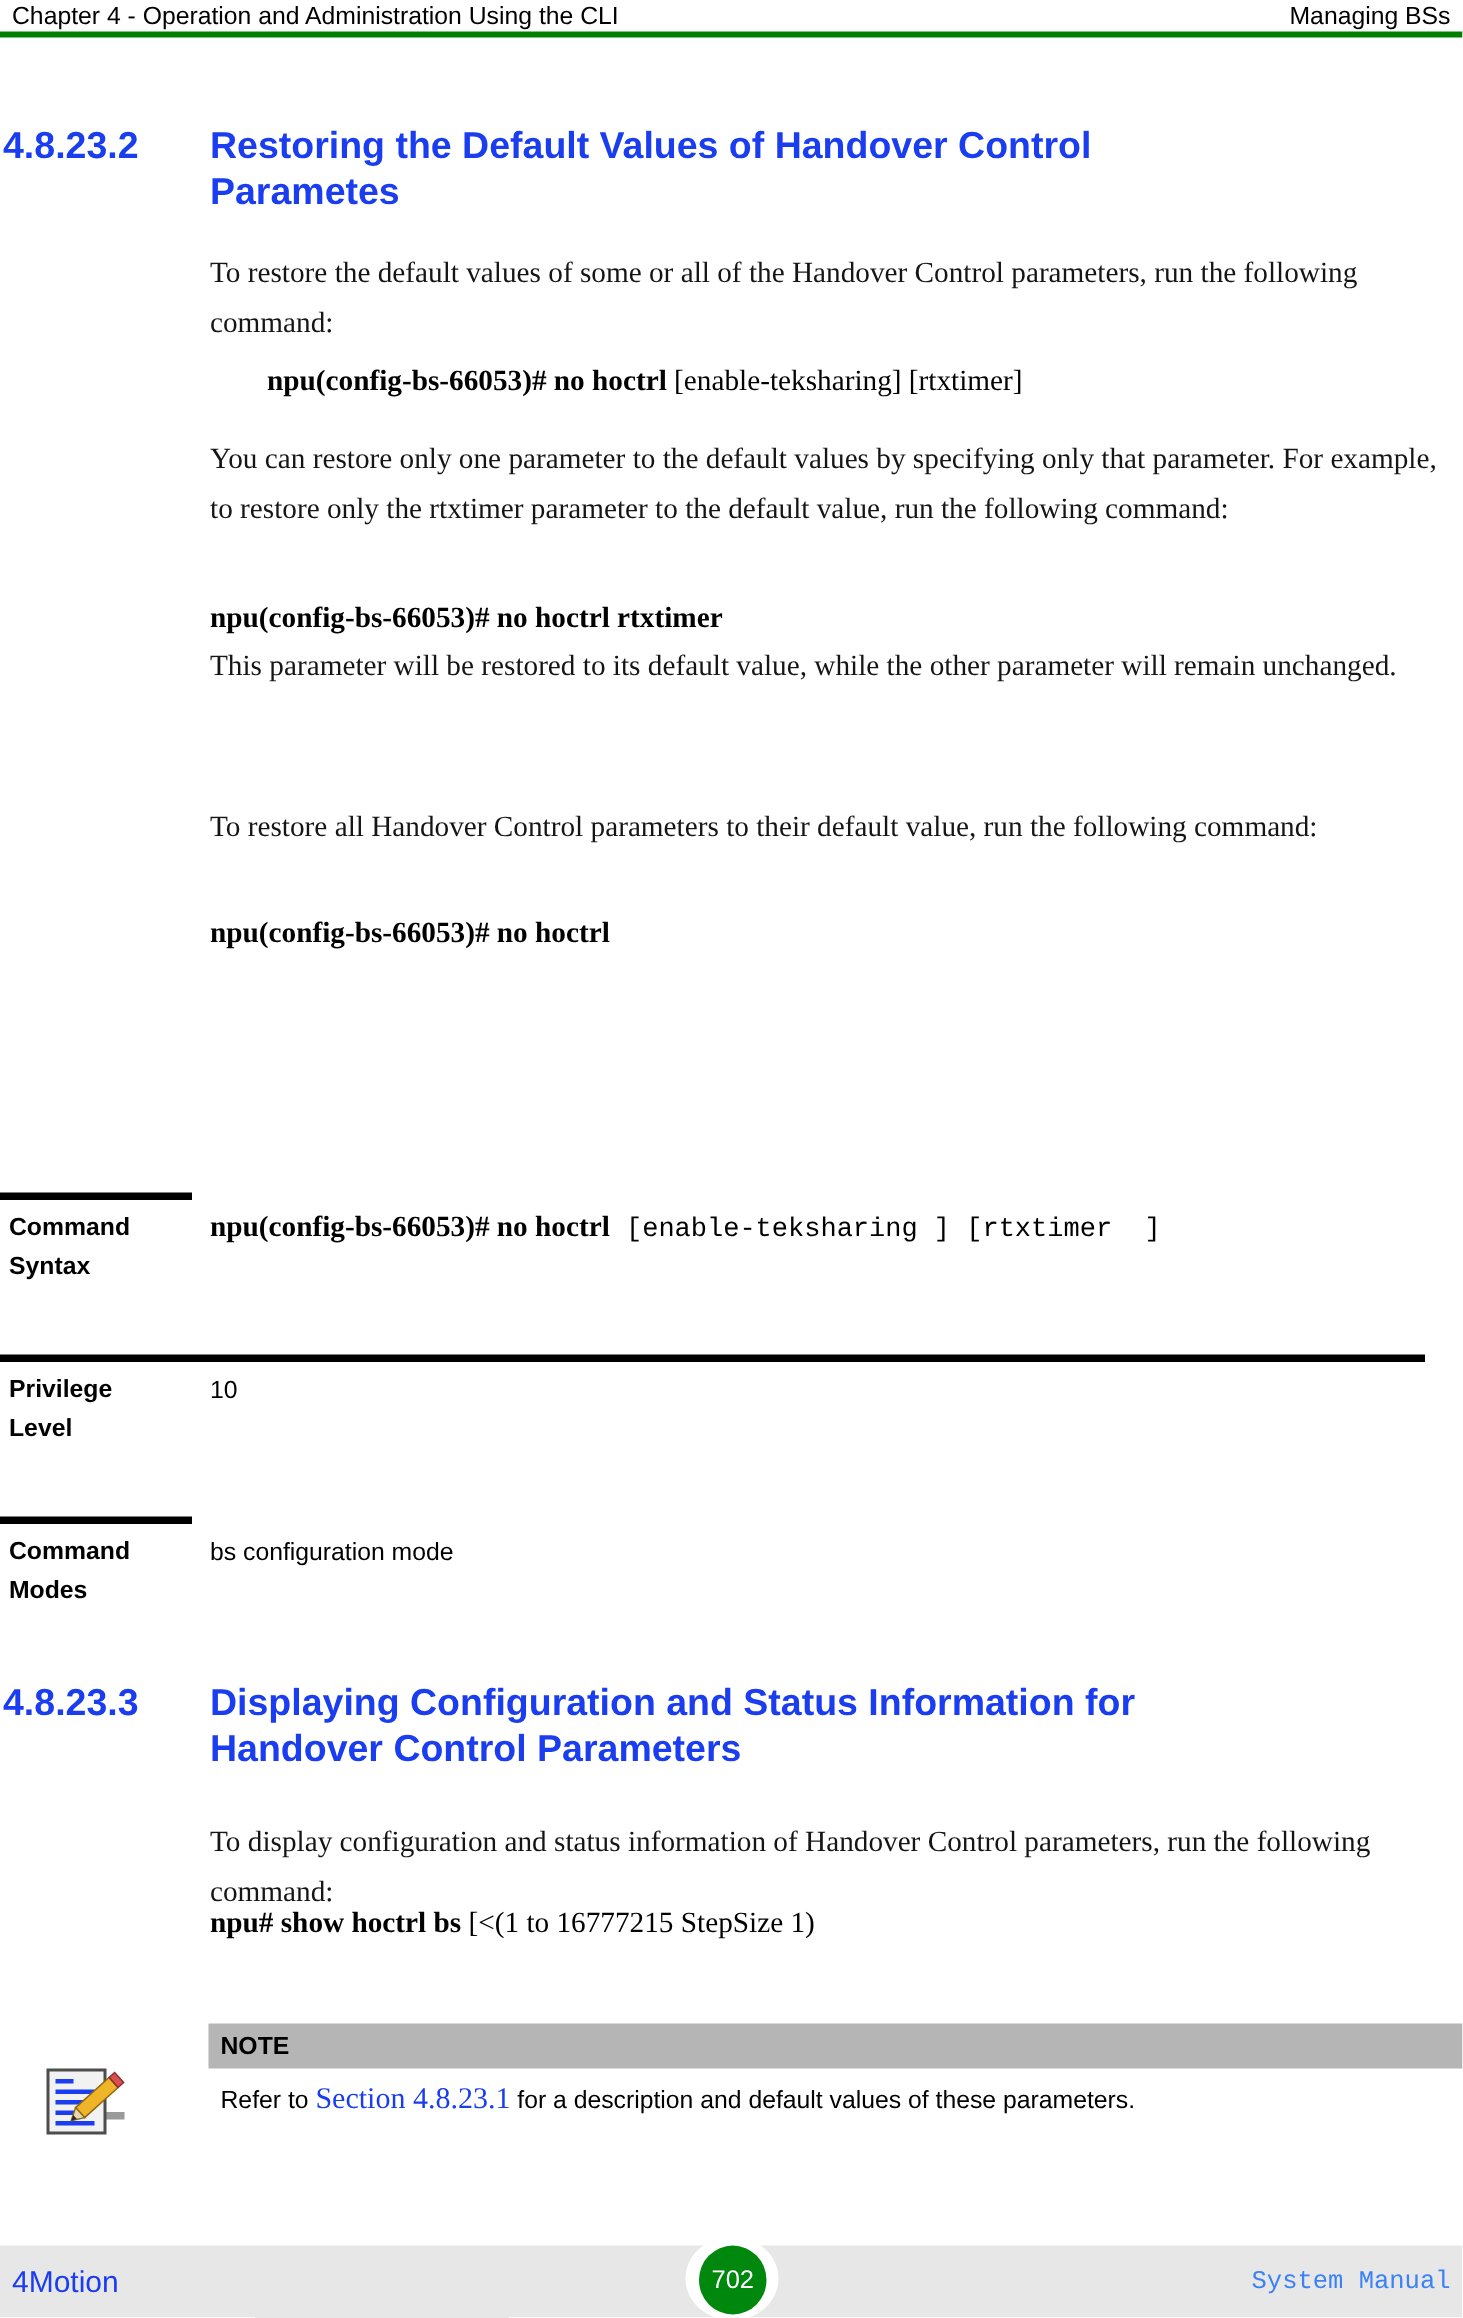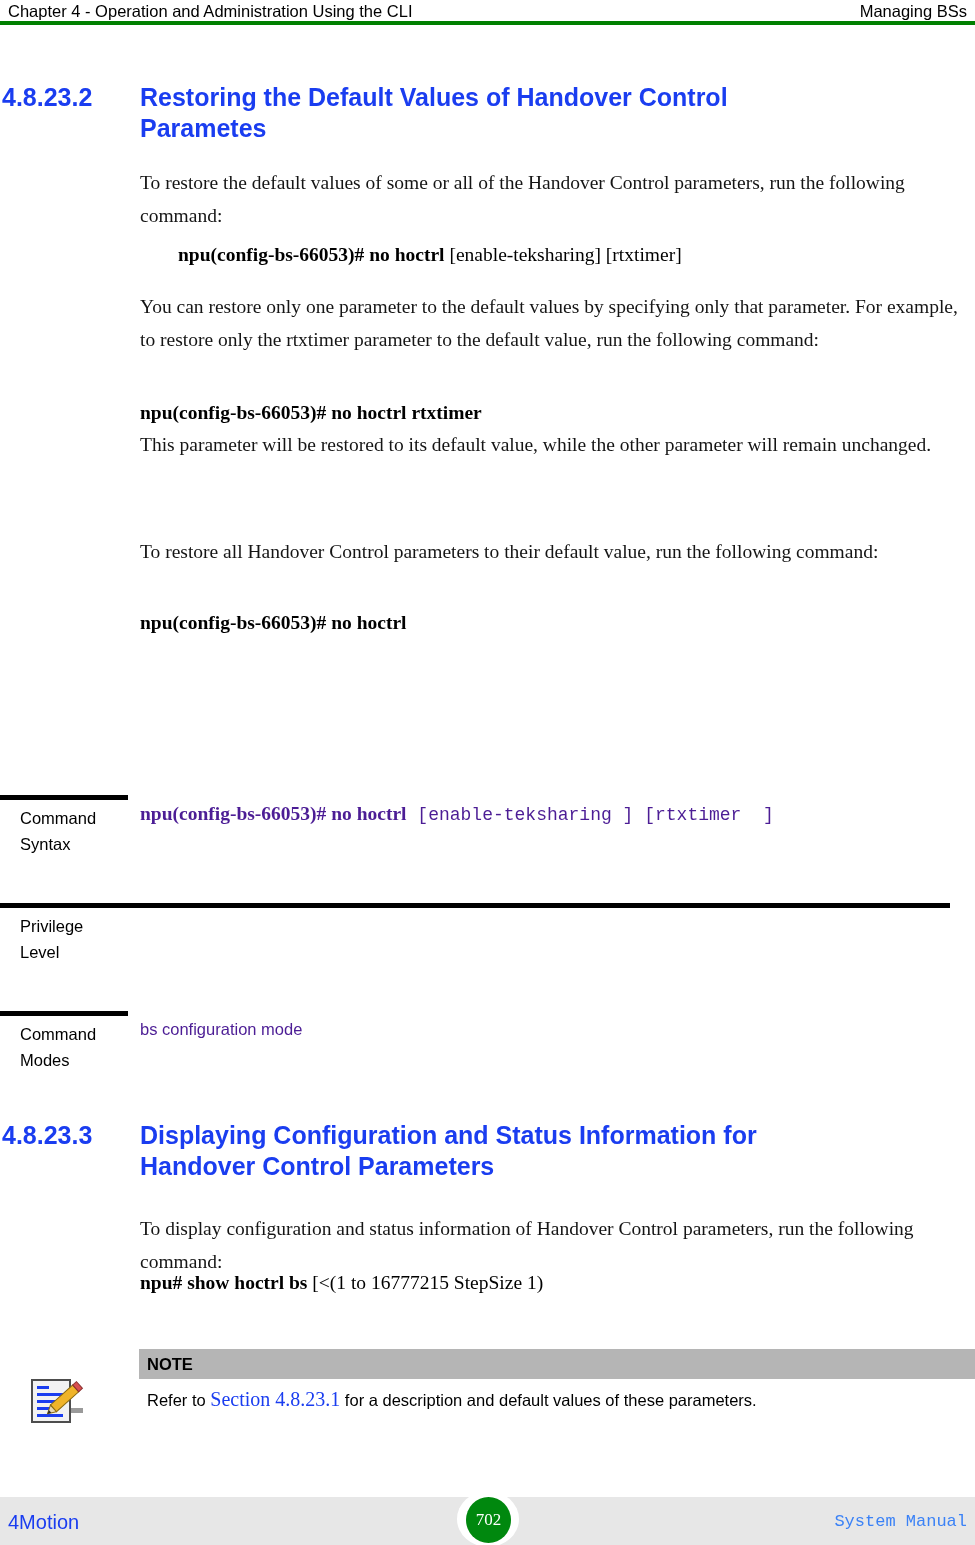--- a/index.html
+++ b/index.html
@@ -168,34 +168,34 @@
     height: 5px;
     background: #000000;
   }
   .cmd-row-inner {
     display: flex;
     align-items: flex-start;
   }
   .cmd-label {
     flex: 0 0 140px;
     width: 140px;
-    padding-left: 20px;
-    box-sizing: border-box;
-    font-family: "Liberation Sans", sans-serif;
-    font-weight: normal;
+    padding-left: 6px;
+    box-sizing: border-box;
+    font-family: "Liberation Sans", sans-serif;
+    font-weight: bold;
     font-size: 16.5px;
     line-height: 26px;
     color: #000000;
   }
   .cmd-value {
     flex: 1 1 auto;
     font-family: "Liberation Sans", sans-serif;
     font-size: 16.5px;
-    line-height: 17px;
-    color: #4c1d95;
+    line-height: 28px;
+    color: #000000;
   }
   .cmd-value .syntax-bold {
     font-family: "Liberation Serif", serif;
     font-weight: bold;
     font-size: 19.5px;
   }
   .cmd-value .syntax-mono {
     font-family: "Liberation Mono", monospace;
     font-size: 18px;
     white-space: pre;
@@ -247,21 +247,21 @@
   }
   .footer-page-badge {
     position: absolute;
     left: 466px;
     top: 12px;
     width: 45px;
     height: 46px;
     background: #00880e;
     border-radius: 50% / 50%;
     color: #ffffff;
-    font-family: Liberation Serif, serif;
+    font-family: Liberation Sans, sans-serif;
     font-size: 17px;
     line-height: 46px;
     text-align: center;
   }
 </style>
 </head>
 <body>
 
 <div class="page-header">
   <div class="hdr-row">
@@ -333,20 +333,21 @@
     </div>
   </div>
 
   <div class="cmd-row" style="top:903px; height:108px;">
     <div class="rule-full" style="top:0;"></div>
     <div class="cmd-row-inner" style="padding-top:10px;">
       <div class="cmd-label">
         <div>Privilege</div>
         <div>Level</div>
       </div>
+      <div class="cmd-value">10</div>
     </div>
   </div>
 
   <div class="cmd-row" style="top:1011px; height:90px;">
     <div class="rule-short" style="top:0;"></div>
     <div class="cmd-row-inner" style="padding-top:10px;">
       <div class="cmd-label">
         <div>Command</div>
         <div>Modes</div>
       </div>

